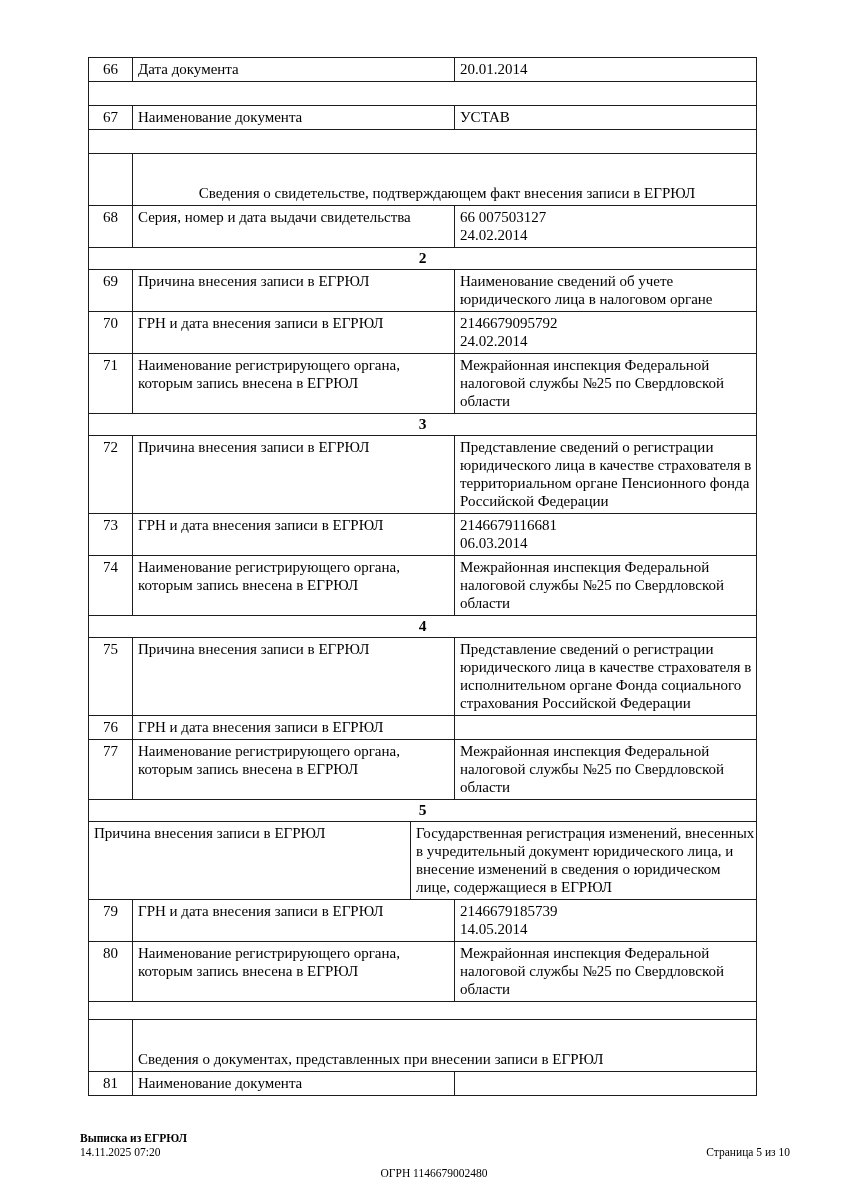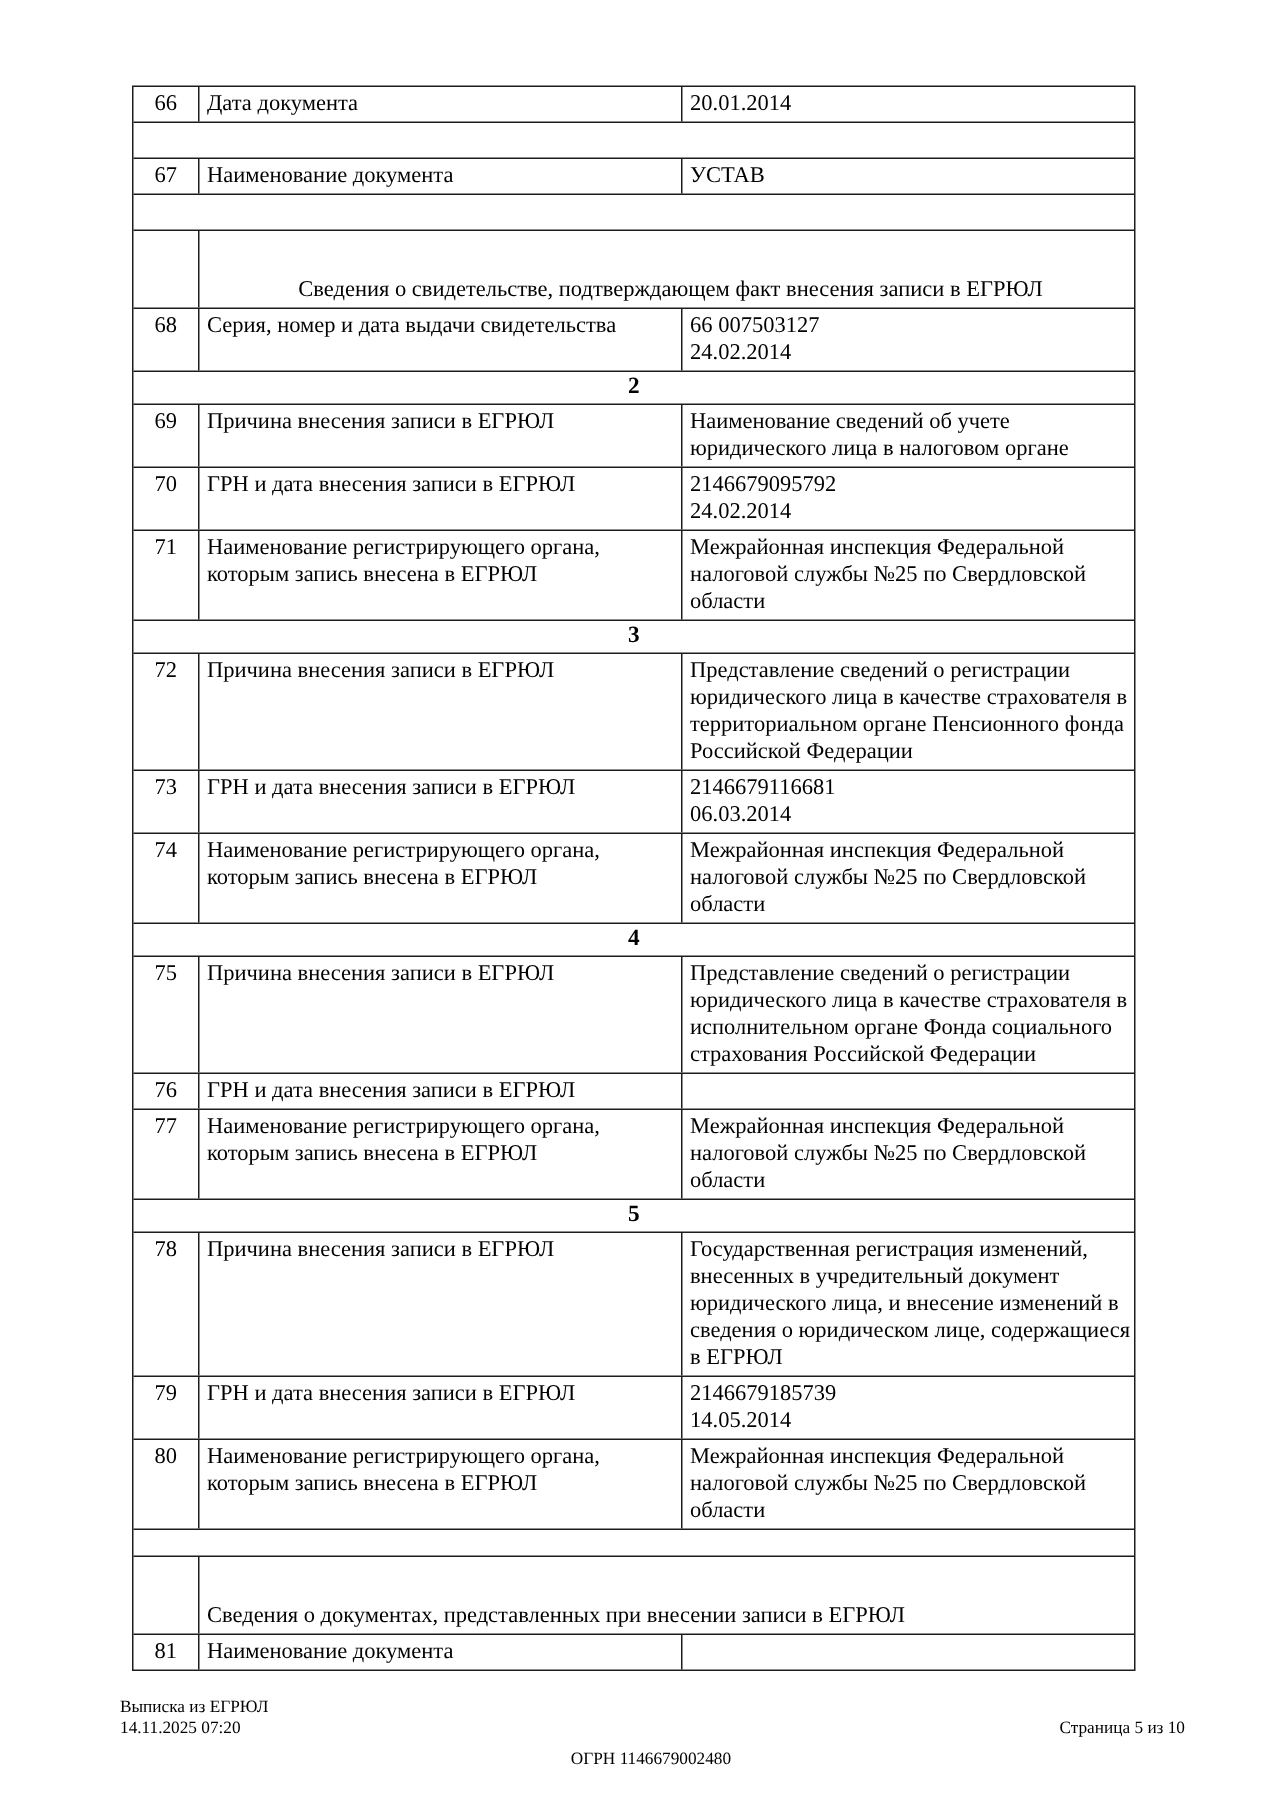--- a/index.html
+++ b/index.html
@@ -47,21 +47,21 @@
   }
   .row-header .c-merged { flex: 1 1 auto; margin-top: 28px; }
   .row-header.center .c-merged { text-align: center; }
 
   .row-spacer { height: 24px; }
   .row-spacer.narrow { height: 18px; }
 
   
   .footer { position: absolute; left: 0; top: 1131px; width: 848px; font-size: 11.5px; line-height: 14px; }
   .footer-left { position: absolute; left: 80px; top: 0; }
-  .footer-left .fl1 { font-weight: normal; }
+  .footer-left .fl1 { font-weight: bold; }
   .footer-center { position: absolute; left: 20px; right: 0; top: 14px; text-align: center; margin-top: 21px; }
   .footer-right { position: absolute; right: 58px; top: 14px; }
 </style>
 </head>
 <body>
 
 <div class="page">
 
   <div class="tbl">
       <div class="row row-item">
@@ -130,21 +130,20 @@
         <div class="cell c-num">76</div>
         <div class="cell c-label">ГРН и дата внесения записи в ЕГРЮЛ</div>
       </div>
       <div class="row row-item">
         <div class="cell c-num">77</div>
         <div class="cell c-label">Наименование регистрирующего органа, которым запись внесена в ЕГРЮЛ</div>
         <div class="cell c-value">Межрайонная инспекция Федеральной налоговой службы №25 по Свердловской области</div>
       </div>
       <div class="row row-group">5</div>
       <div class="row row-item">
-        <div class="cell c-num">78</div>
         <div class="cell c-label">Причина внесения записи в ЕГРЮЛ</div>
         <div class="cell c-value">Государственная регистрация изменений, внесенных в учредительный документ юридического лица, и внесение изменений в сведения о юридическом лице, содержащиеся в ЕГРЮЛ</div>
       </div>
       <div class="row row-item">
         <div class="cell c-num">79</div>
         <div class="cell c-label">ГРН и дата внесения записи в ЕГРЮЛ</div>
         <div class="cell c-value">2146679185739
 14.05.2014</div>
       </div>
       <div class="row row-item">

